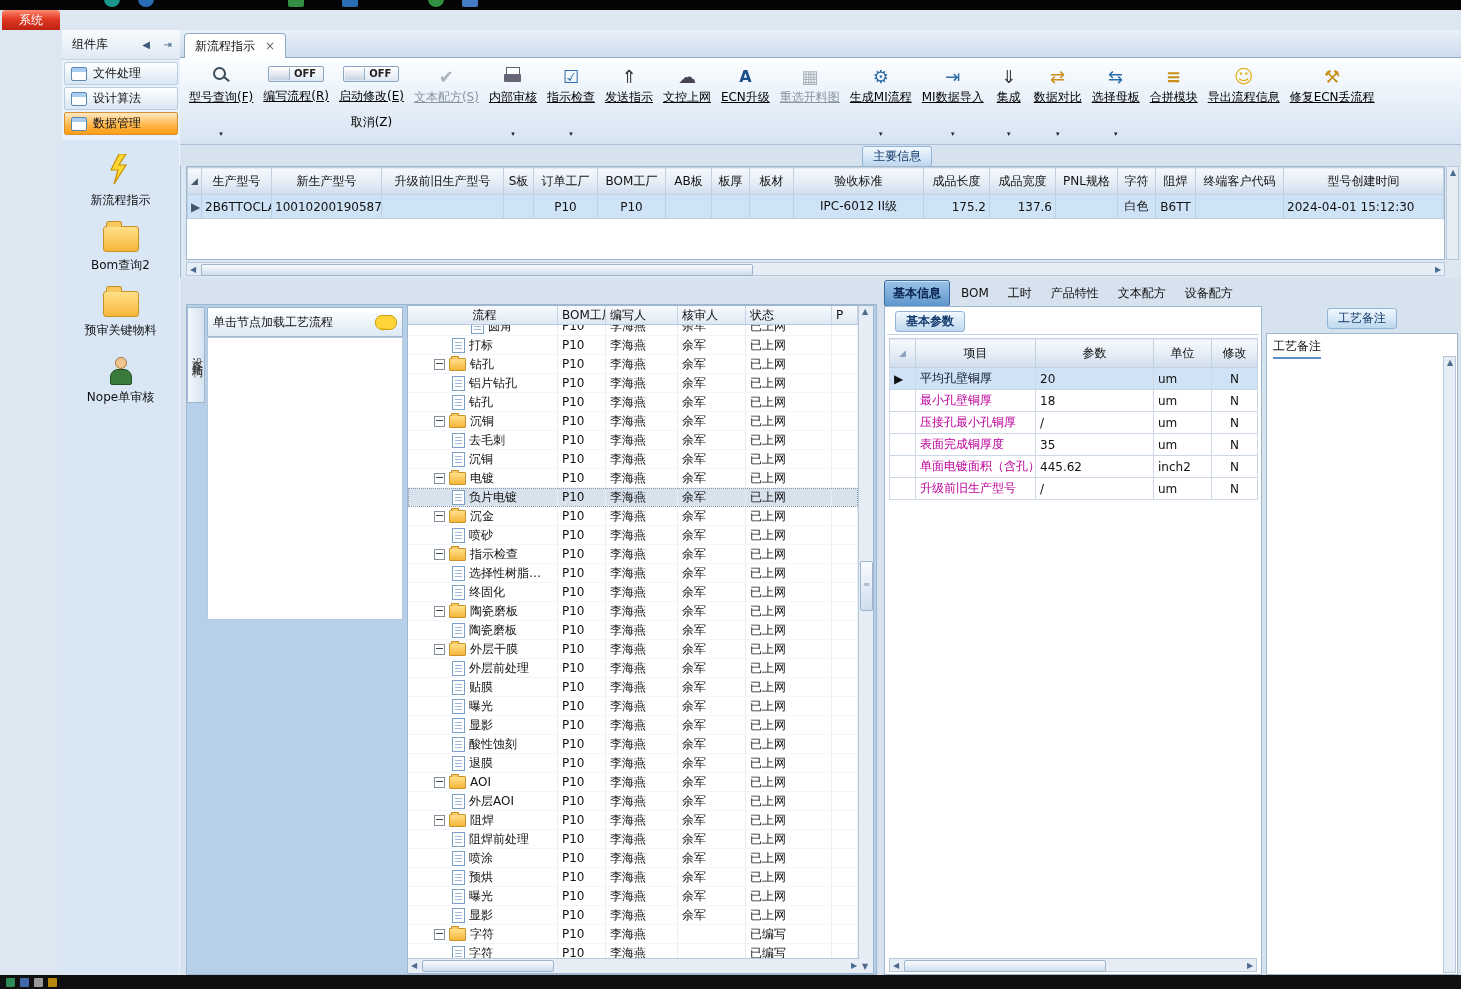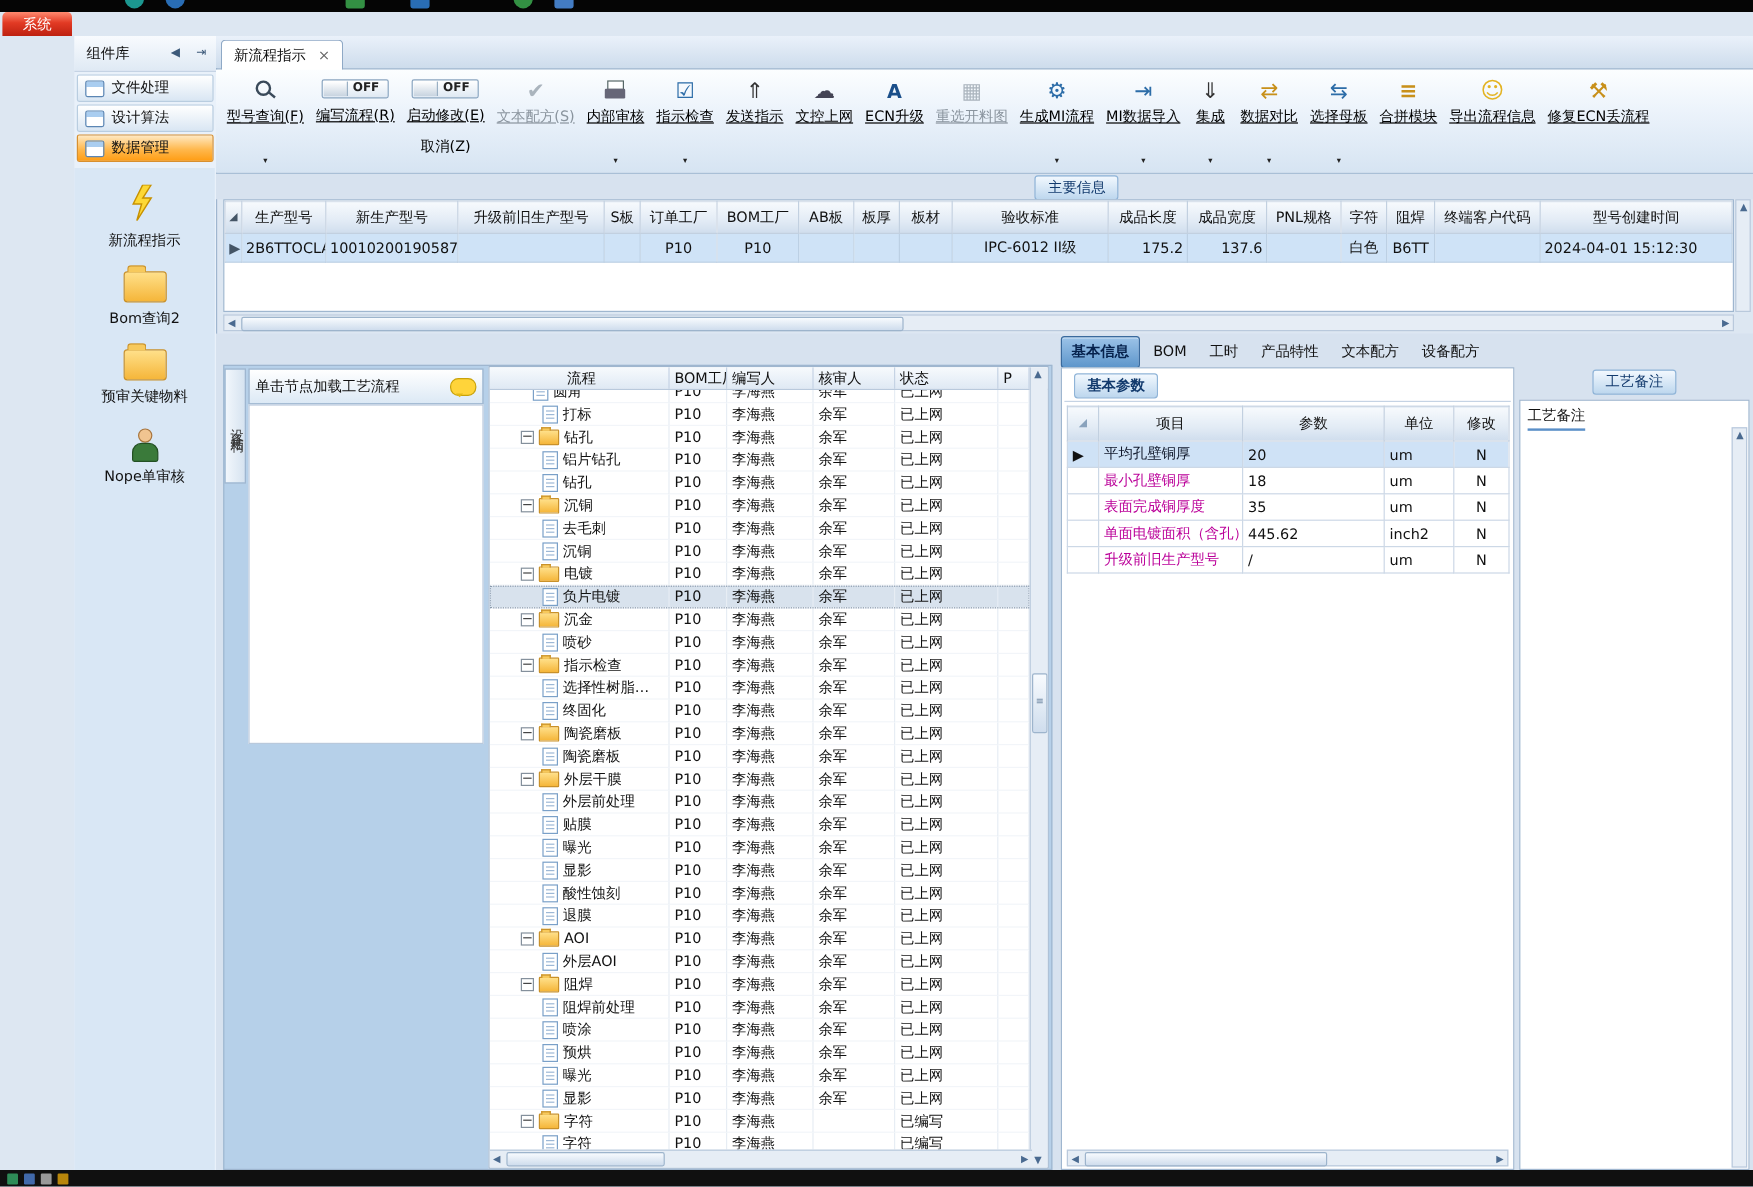--- a/index.html
+++ b/index.html
@@ -397,21 +397,21 @@
             <span class="thc" style="width: 150px; text-align: center;">流程</span>
             <span class="thc" style="width: 48px;">BOM工厂</span>
             <span class="thc" style="width: 72px;">编写人</span>
             <span class="thc" style="width: 68px;">核审人</span>
             <span class="thc" style="width: 86px;">状态</span>
             <span class="thc" style="width: 26px;">P</span>
           </div>
         <div class="tree-clip">
           <div class="tree-rows">
               <div class="trow">
-                <span class="tcell tc-name" style="width: 150px; padding-left: 36px;">
+                <span class="tcell tc-name" style="width: 150px; padding-left: 63px;">
                   <span class="p-ico"></span>
                   <span>圆角</span>
                 </span>
                 <span class="tcell" style="width: 48px;">P10</span>
                 <span class="tcell" style="width: 72px;">李海燕</span>
                 <span class="tcell" style="width: 68px;">余军</span>
                 <span class="tcell" style="width: 86px;">已上网</span>
                 <span class="tcell" style="width: 26px;"></span>
               </div>
               <div class="trow">
@@ -843,20 +843,27 @@
               </tr>
               <tr>
                 <td class="selc"></td>
                 <td class="item">最小孔壁铜厚</td>
                 <td>18</td>
                 <td>um</td>
                 <td class="al-c">N</td>
               </tr>
               <tr>
                 <td class="selc"></td>
+                <td class="item">压接孔最小孔铜厚</td>
+                <td>/</td>
+                <td>um</td>
+                <td class="al-c">N</td>
+              </tr>
+              <tr>
+                <td class="selc"></td>
                 <td class="item">表面完成铜厚度</td>
                 <td>35</td>
                 <td>um</td>
                 <td class="al-c">N</td>
               </tr>
               <tr>
                 <td class="selc"></td>
                 <td class="item">单面电镀面积（含孔）</td>
                 <td>445.62</td>
                 <td>inch2</td>

